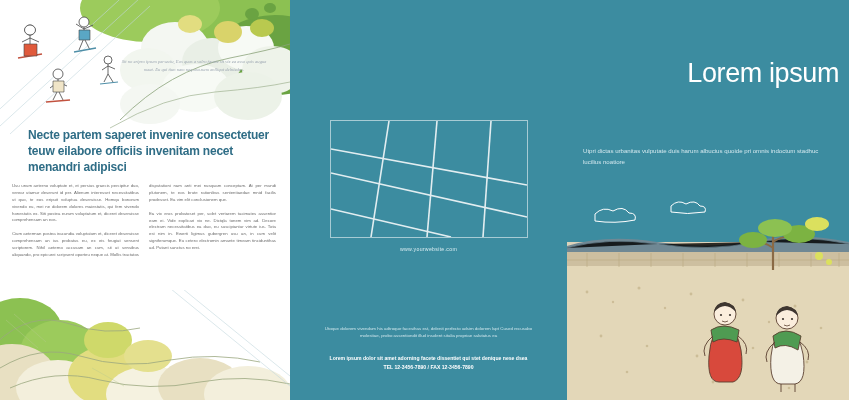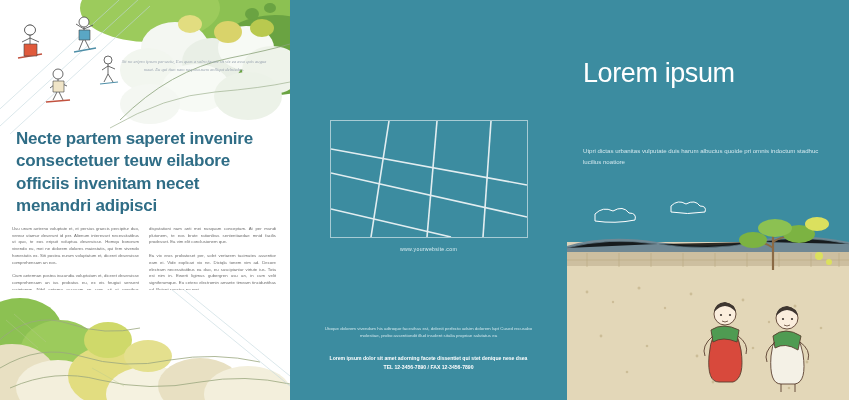--- a/index.html
+++ b/index.html
@@ -35,25 +35,25 @@
     width: 290px; height: 135px;
     overflow: hidden;
   }
 
   .left-text {
     position: absolute;
     left: 12px; top: 128px;
     width: 266px;
   }
   .left-head {
-    font-size: 17px;
+    font-size: 12px;
     line-height: 1.32;
     font-weight: bold;
     color: #2f6d86;
-    margin: 0 0 8px 4px;
+    margin: 0 0 8px 16px;
     letter-spacing: -0.2px;
   }
   .left-cols {
     column-count: 2;
     column-gap: 10px;
     font-size: 4.3px;
     line-height: 1.58;
     color: #6b6b6b;
     text-align: justify;
     width: 264px;
@@ -151,20 +151,21 @@
   }
   .right-title {
     position: absolute;
     left: 16px; top: 58px;
     width: 256px;
     font-size: 27px;
     line-height: 1.18;
     color: #ffffff;
     font-weight: normal;
     letter-spacing: -0.4px;
+    text-align: right;
   }
   .right-sub {
     position: absolute;
     left: 16px; top: 146px;
     width: 250px;
     font-size: 6.1px;
     line-height: 1.75;
     color: #d3e8ee;
   }
   .right-scene {

